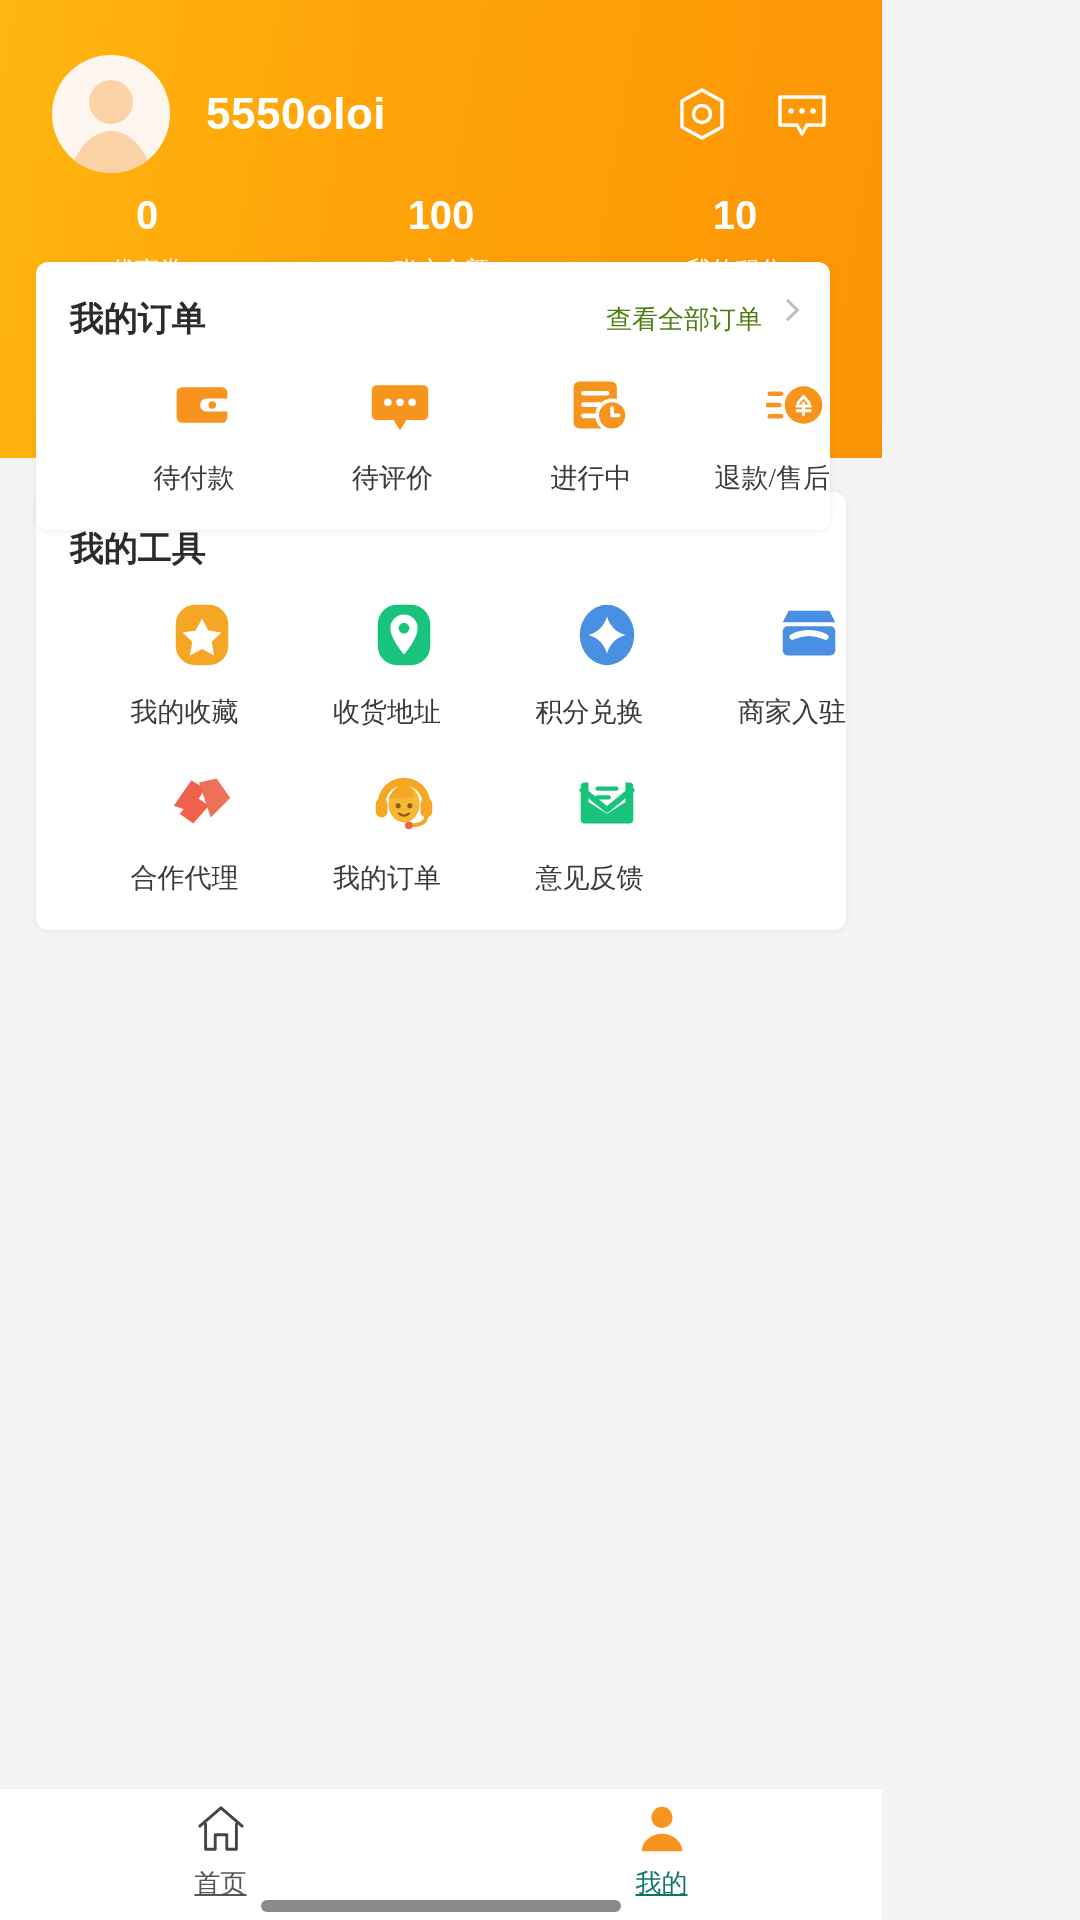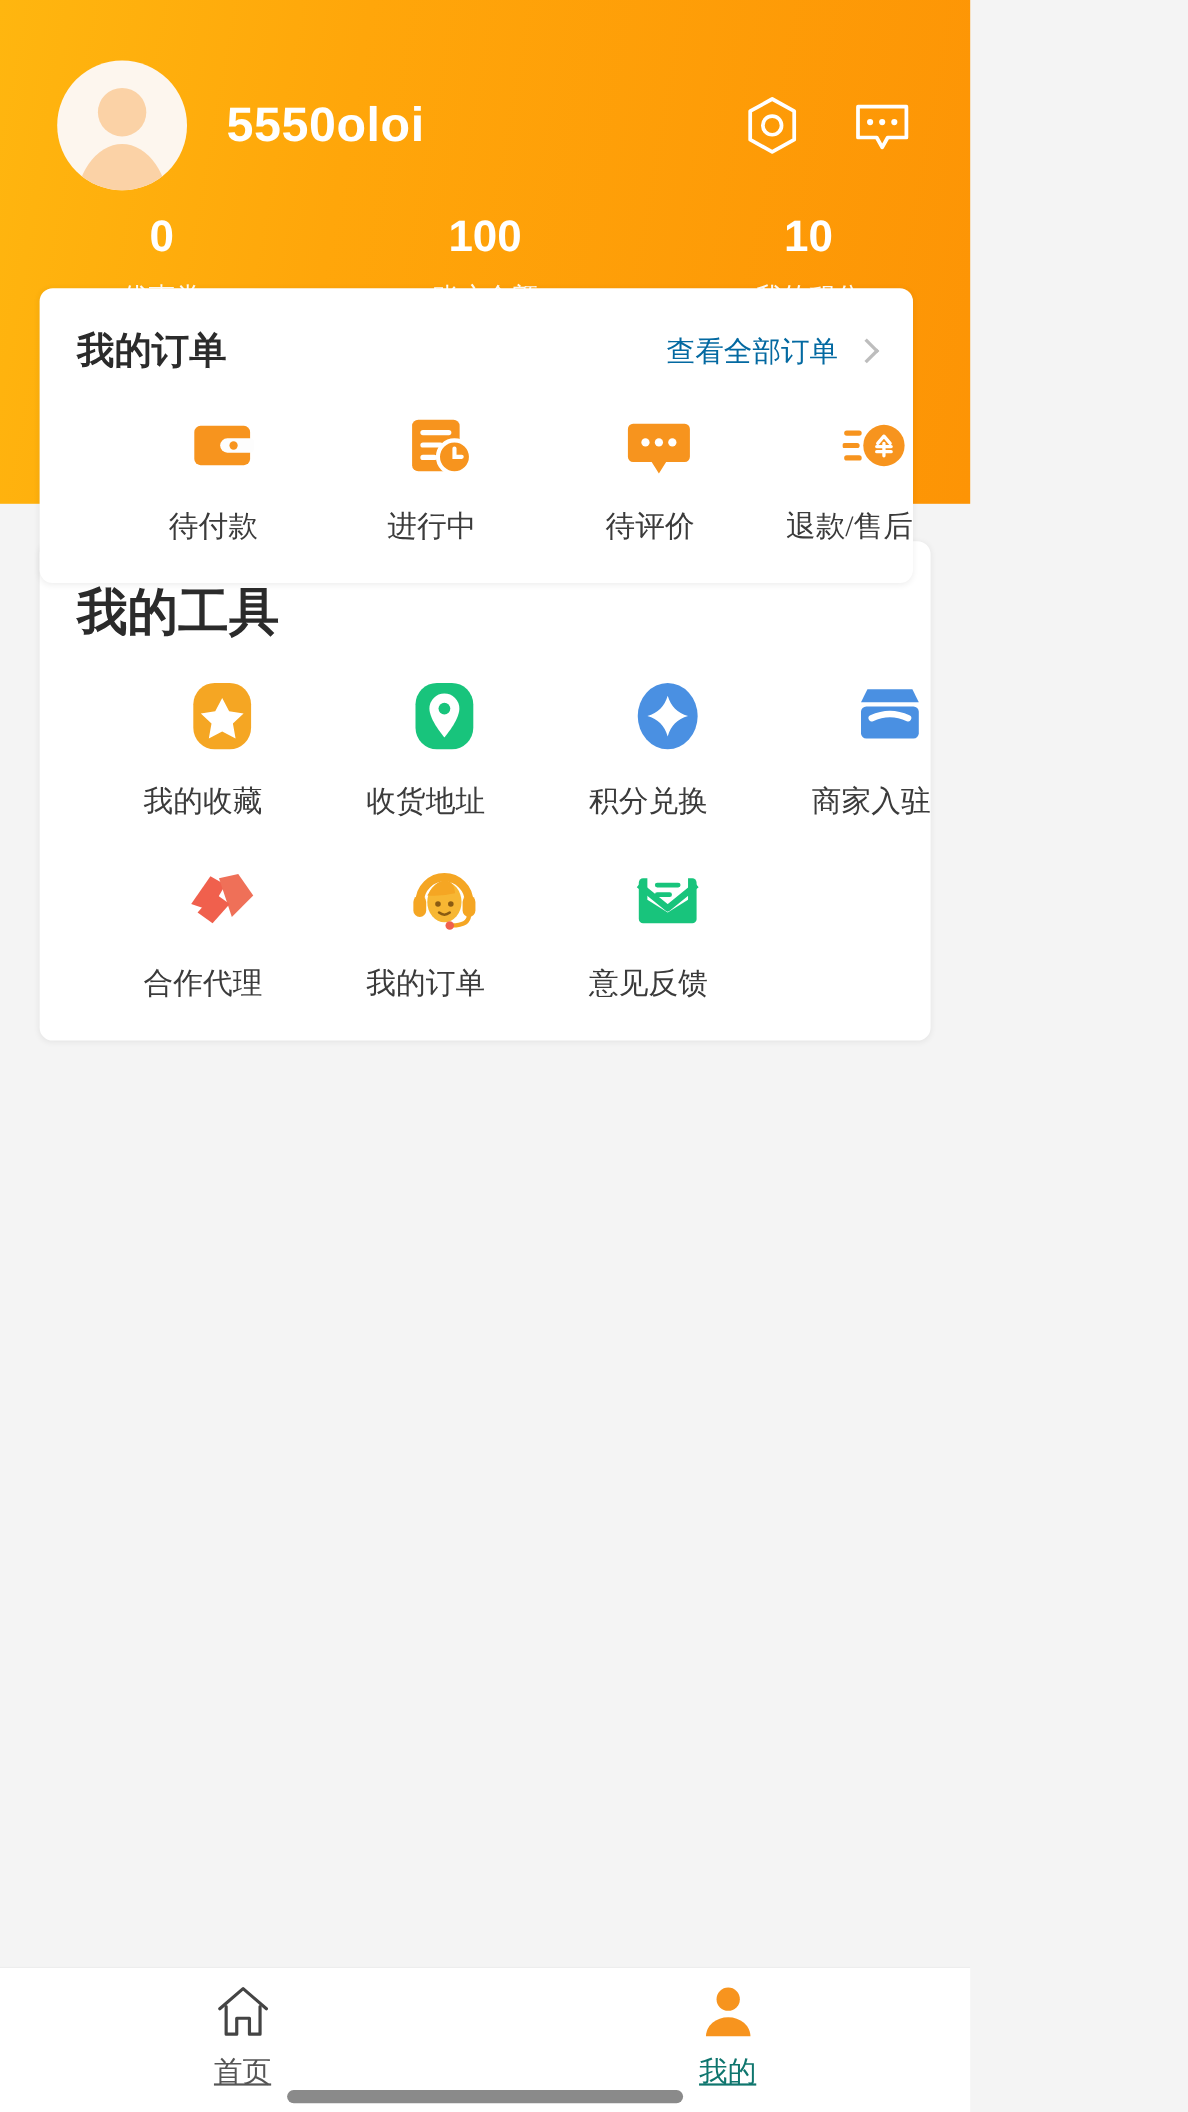--- a/index.html
+++ b/index.html
@@ -116,22 +116,21 @@
   }
   .card-title {
     font-size: 34px;
     font-weight: 700;
     color: #2b2b2b;
     font-family: "Liberation Serif", "DejaVu Serif", serif;
   }
   .card-more {
     margin-left: auto;
     display: flex;
-    align-items: center;
-    color: #0369a1;
+    color: #4d7c0f;
     font-size: 26px;
     font-family: "Liberation Serif", "DejaVu Serif", serif;
   }
   .chev {
     display:inline-block;
     width: 16px; height: 16px;
     border-right: 3px solid #bdbdbd;
     border-top: 3px solid #bdbdbd;
     transform: rotate(45deg);
     margin-left: 18px;
@@ -162,21 +161,21 @@
     font-family: "Liberation Serif", "DejaVu Serif", serif;
     white-space: nowrap;
   }
 
   .card-tools {
     margin-top: 34px;
     padding: 34px 0 34px 0;
   }
   .tools-title {
     padding: 0 34px;
-    font-size: 46px;
+    font-size: 34px;
     font-weight: 700;
     color: #2b2b2b;
     font-family: "Liberation Serif", "DejaVu Serif", serif;
   }
   .tools-row { display:flex; padding-top: 26px; }
   .tool-icon {
     width: 74px; height: 74px;
     display:flex; align-items:center; justify-content:center;
   }
 
@@ -281,51 +280,51 @@
 
         <div class="cell">
           <span class="cell-icon">
             <svg viewBox="0 0 66 66" width="62" height="62">
               <rect x="6" y="14" width="54" height="38" rx="6" fill="#f7941e"></rect>
               <path d="M38 26 H60 a4 4 0 0 1 4 4 v6 a4 4 0 0 1 -4 4 H38 a7 7 0 0 1 0 -14 Z" fill="#fdfdfd"></path>
               <circle cx="44" cy="33" r="4" fill="#f7941e"></circle>
             </svg>
           </span>
           <span class="cell-label">待付款</span>
+        </div>
+
+        <div class="cell">
+          <span class="cell-icon">
+            <svg viewBox="0 0 66 66" width="62" height="62">
+              <path d="M8 12 H58 a5 5 0 0 1 5 5 V44 a5 5 0 0 1 -5 5 H40 L33 60 L26 49 H8 a5 5 0 0 1 -5 -5 V17 a5 5 0 0 1 5 -5 Z" fill="#f7941e"></path>
+              <circle cx="20" cy="30" r="4" fill="#ffffff"></circle>
+              <circle cx="33" cy="30" r="4" fill="#ffffff"></circle>
+              <circle cx="46" cy="30" r="4" fill="#ffffff"></circle>
+            </svg>
+          </span>
+          <span class="cell-label">待评价</span>
         </div>
 
         <div class="cell">
           <span class="cell-icon">
             <svg viewBox="0 0 66 66" width="62" height="62">
               <rect x="6" y="8" width="46" height="50" rx="6" fill="#f7941e"></rect>
               <rect x="14" y="18" width="30" height="5" rx="2.5" fill="#ffffff"></rect>
               <rect x="14" y="30" width="22" height="5" rx="2.5" fill="#ffffff"></rect>
               <rect x="14" y="42" width="16" height="5" rx="2.5" fill="#ffffff"></rect>
               <circle cx="47" cy="44" r="16" fill="#f7941e" stroke="#ffffff" stroke-width="4"></circle>
               <path d="M47 36 V44 H54" stroke="#ffffff" stroke-width="4" stroke-linecap="round" fill="none"></path>
             </svg>
           </span>
           <span class="cell-label">进行中</span>
         </div>
 
         <div class="cell">
           <span class="cell-icon">
             <svg viewBox="0 0 66 66" width="62" height="62">
-              <path d="M8 12 H58 a5 5 0 0 1 5 5 V44 a5 5 0 0 1 -5 5 H40 L33 60 L26 49 H8 a5 5 0 0 1 -5 -5 V17 a5 5 0 0 1 5 -5 Z" fill="#f7941e"></path>
-              <circle cx="20" cy="30" r="4" fill="#ffffff"></circle>
-              <circle cx="33" cy="30" r="4" fill="#ffffff"></circle>
-              <circle cx="46" cy="30" r="4" fill="#ffffff"></circle>
-            </svg>
-          </span>
-          <span class="cell-label">待评价</span>
-        </div>
-
-        <div class="cell">
-          <span class="cell-icon">
-            <svg viewBox="0 0 66 66" width="62" height="62">
               <circle cx="40" cy="33" r="20" fill="#f7941e"></circle>
               <path d="M40 24 L34 31 M40 24 L46 31 M40 31 V43 M33 34 H47 M33 39 H47" stroke="#ffffff" stroke-width="3.2" stroke-linecap="round" fill="none"></path>
               <path d="M4 21 H16 M2 33 H14 M4 45 H16" stroke="#f7941e" stroke-width="5" stroke-linecap="round"></path>
             </svg>
           </span>
           <span class="cell-label">退款/售后</span>
         </div>
 
       </div>
     </div>

